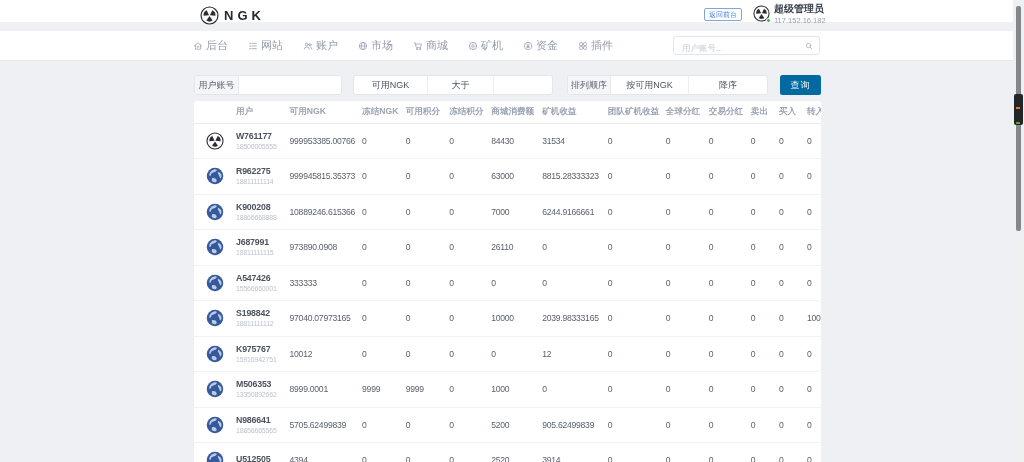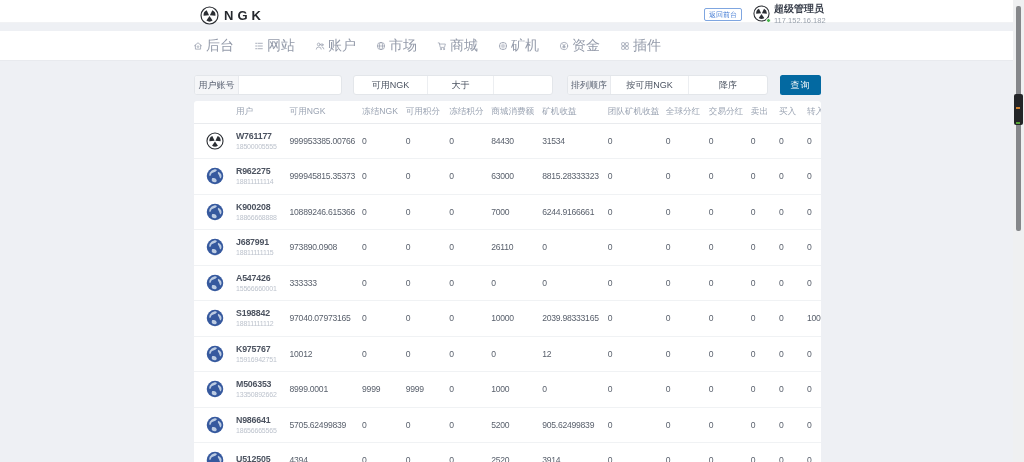--- a/index.html
+++ b/index.html
@@ -32,21 +32,21 @@
   .admin-name { font-size:10px; font-weight:600; color:#3c424e; }
   .admin-ip { font-size:7.5px; color:#99a1ac; margin-top:3px; }
   
   .navbar {
     position:absolute; left:0; top:31px; width:1024px; height:30px;
     background:#ffffff; border-bottom:1px solid #e8eaee;
   }
   .nav-items { position:absolute; left:193px; top:0; height:29px; display:flex; align-items:center; }
   .nav-item { display:flex; align-items:center; margin-right:20px; cursor:pointer; color:#949baa; }
   .nav-item svg { width:10px; height:10px; margin-right:3px; }
-  .nav-label { font-size:14px; }
+  .nav-label { font-size:11px; }
   .nav-search { position:absolute; left:673px; top:5px; width:147px; height:19px;
     border:1px solid #e2e5ea; border-radius:3px; background:#fff; }
   .nav-search input {
     border:none; outline:none; width:120px; height:17px; margin-left:8px;
     font-size:8.5px; color:#555; background:transparent;
     font-family:"Liberation Sans", sans-serif;
   }
   .nav-search input::placeholder { color:#c4cad4; }
   .nav-search .search-ic { position:absolute; right:6px; top:5px; width:8px; height:8px; }
   
@@ -72,21 +72,21 @@
     font-size:9px; letter-spacing:1px; text-align:center; cursor:pointer;
     font-family:"Liberation Sans", sans-serif;
   }
   
   .table-panel {
     position:absolute; left:194px; top:101px; width:627px; height:361px;
     background:#fff; border-radius:3px 3px 0 0; overflow:hidden;
   }
   table { border-collapse:collapse; table-layout:fixed; width:634px; }
   th {
-    height:22px; font-size:8.6px; font-weight:normal; color:#9aa3b2;
+    height:22px; font-size:8.6px; font-weight:bold; color:#9aa3b2;
     text-align:left; padding:0 0 0 6px; border-bottom:1px solid #e9ebee;
     white-space:nowrap; overflow:hidden;
   }
   td {
     height:35.5px; font-size:8.6px; letter-spacing:-0.25px; color:#5a616d; text-align:left;
     padding:0 0 0 6px; border-bottom:1px solid #f0f2f4;
     white-space:nowrap; overflow:visible; vertical-align:middle;
   }
   td.avatar-cell { padding:0 0 0 12px; }
   td.avatar-cell svg { width:18px; height:18px; display:block; }
@@ -248,20 +248,26 @@
         </svg>
         <span class="nav-label">资金</span>
       </div>
       <div class="nav-item">
         <svg>
           <use href="#sym-grid"></use>
         </svg>
         <span class="nav-label">插件</span>
       </div>
     </div>
+  <div class="nav-search">
+    <input type="text" placeholder="用户账号..." style="">
+    <svg class="search-ic" style="color:#9aa1ad">
+        <use href="#sym-search"></use>
+      </svg>
+  </div>
 </div>
 
 <div class="filters">
   <div class="fgroup g1">
     <div class="fseg addon">用户账号</div>
     <div class="fseg" style="flex:1">
       <input type="text" value="" style="">
     </div>
   </div>
   <div class="fgroup g2">

